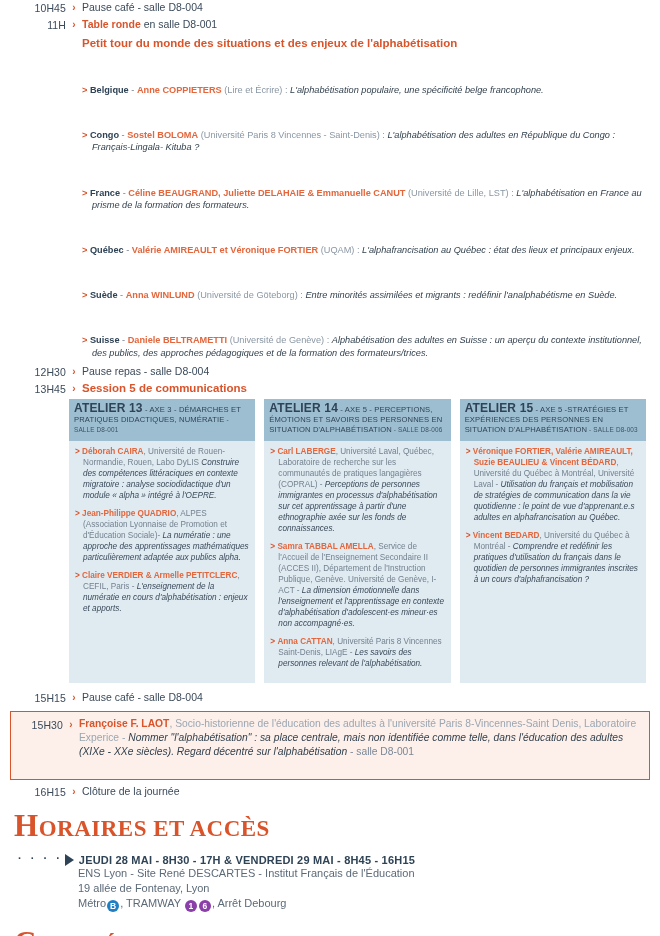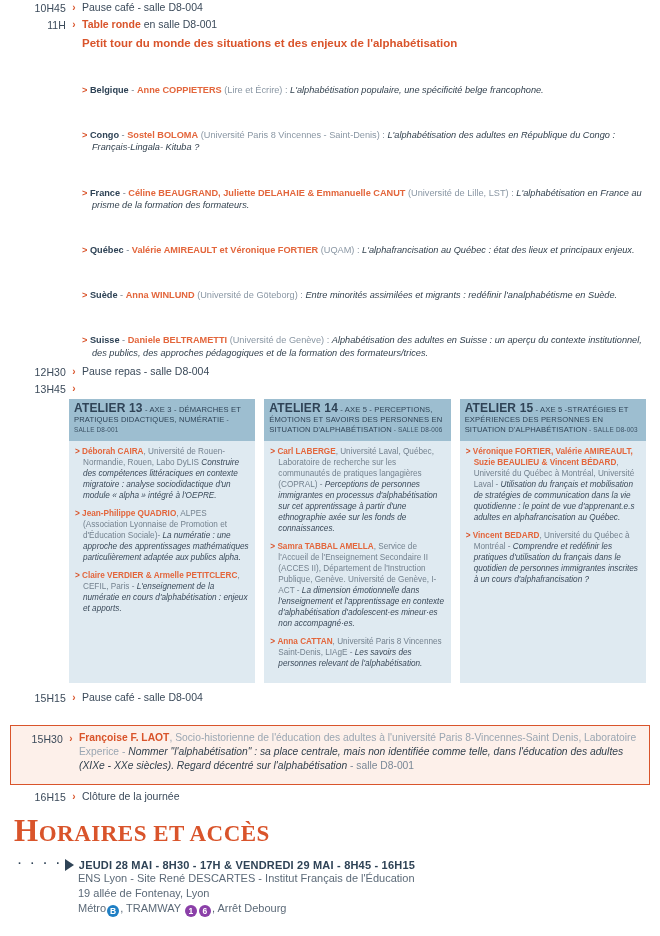--- a/index.html
+++ b/index.html
@@ -60,22 +60,22 @@
     font-size:8.2px;line-height:11px;margin-bottom:7px;
     color:#6f7d8c;padding-left:8px;text-indent:-8px;
   }
   .ab .gt{color:#d9542b;font-weight:bold;}
   .ab .nm{color:#e3663c;font-weight:bold;}
   .ab .af{color:#74828f;}
   .ab .it{font-style:italic;color:#3b4a5a;}
 
   
   .hl{
-    margin:20px 10px 4px 10px;border:1.4px solid #d9542b;background:#fdf0ea;
-    padding:5px 6px 11px 4px;display:flex;align-items:flex-start;
+    margin:6px 10px 4px 10px;border:1.4px solid #d9542b;background:#fdf0ea;
+    padding:5px 6px 20px 4px;display:flex;align-items:flex-start;
   }
   .hl .time{width:48px;flex:0 0 48px;}
   .hl .sbody{font-size:10.3px;line-height:14.2px;}
 
   
   .bigtitle{
     color:#d9542b;font-family:"Liberation Serif", serif;font-weight:bold;
     font-size:31px;line-height:34px;letter-spacing:.5px;
     margin:10px 0 2px 14px;
   }
@@ -154,20 +154,21 @@
 
     <div class="srow" style="margin-top:4px;">
       <div class="time">12H30</div>
       <div class="arrow">›</div>
       <div class="sbody">Pause repas - salle D8-004</div>
     </div>
 
     <div class="srow">
       <div class="time">13H45</div>
       <div class="arrow">›</div>
+      <div class="sbody session-title">Session 5 de communications</div>
     </div>
   </div>
 
   <div class="cols">
 
     <div class="col">
       <div class="col-head">
         <span class="an">Atelier 13</span><span> - Axe 3 - Démarches et pratiques didactiques, numératie</span><span class="salle"> - salle D8-001</span>
       </div>
       <div class="col-body">

